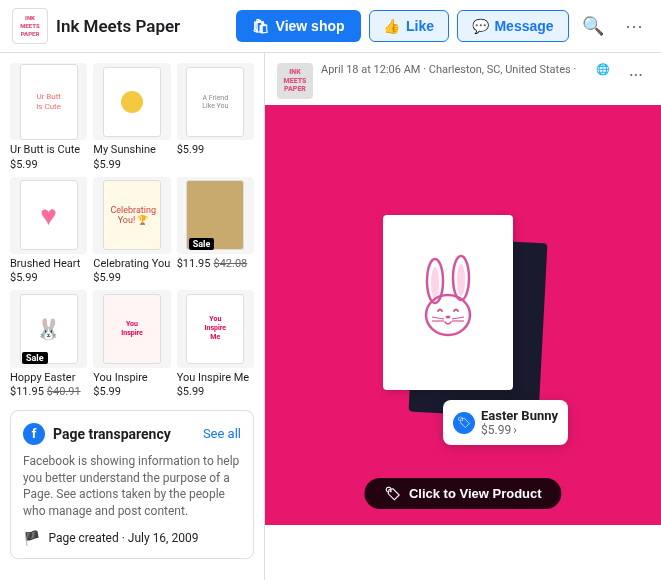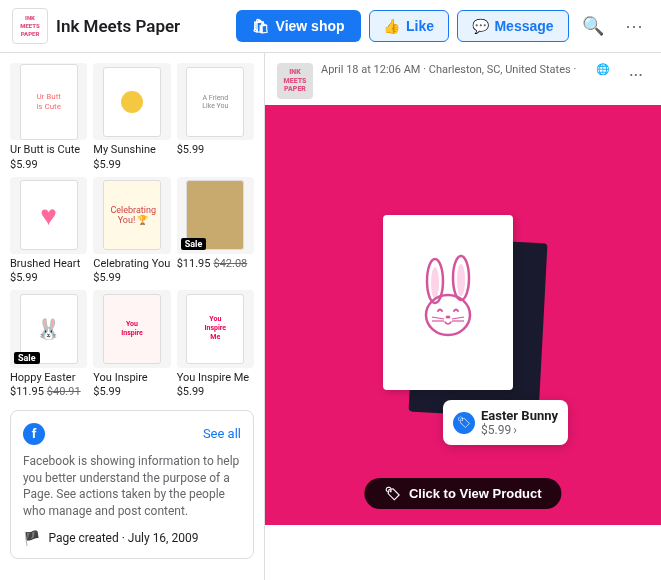--- a/index.html
+++ b/index.html
@@ -142,21 +142,21 @@
     .product-image-inner {
       position: absolute;
       inset: 0;
       display: flex;
       align-items: center;
       justify-content: center;
     }
     .sale-badge {
       position: absolute;
       bottom: 4px;
-      left: 4px;
+      left: 12px;
       background: #000;
       color: #fff;
       font-size: 9px;
       font-weight: 700;
       padding: 1px 4px;
       border-radius: 2px;
       z-index: 2;
     }
     .product-name {
       font-size: 11px;
@@ -658,20 +658,21 @@
         </div>
         <span class="product-name">You Inspire Me</span>
         <span class="product-price">$5.99</span>
       </div>
     </div>
 
     <div class="transparency-section">
       <div class="transparency-header">
         <div class="transparency-title-wrap">
           <div class="fb-icon-circle">f</div>
+          <span class="transparency-title">Page transparency</span>
         </div>
         <a class="see-all-link">See all</a>
       </div>
       <p class="transparency-text">Facebook is showing information to help you better understand the purpose of a Page. See actions taken by the people who manage and post content.</p>
       <div class="page-created">
         <span class="flag-icon">🏴</span>
         <span>Page created · July 16, 2009</span>
       </div>
     </div>
   </div>

